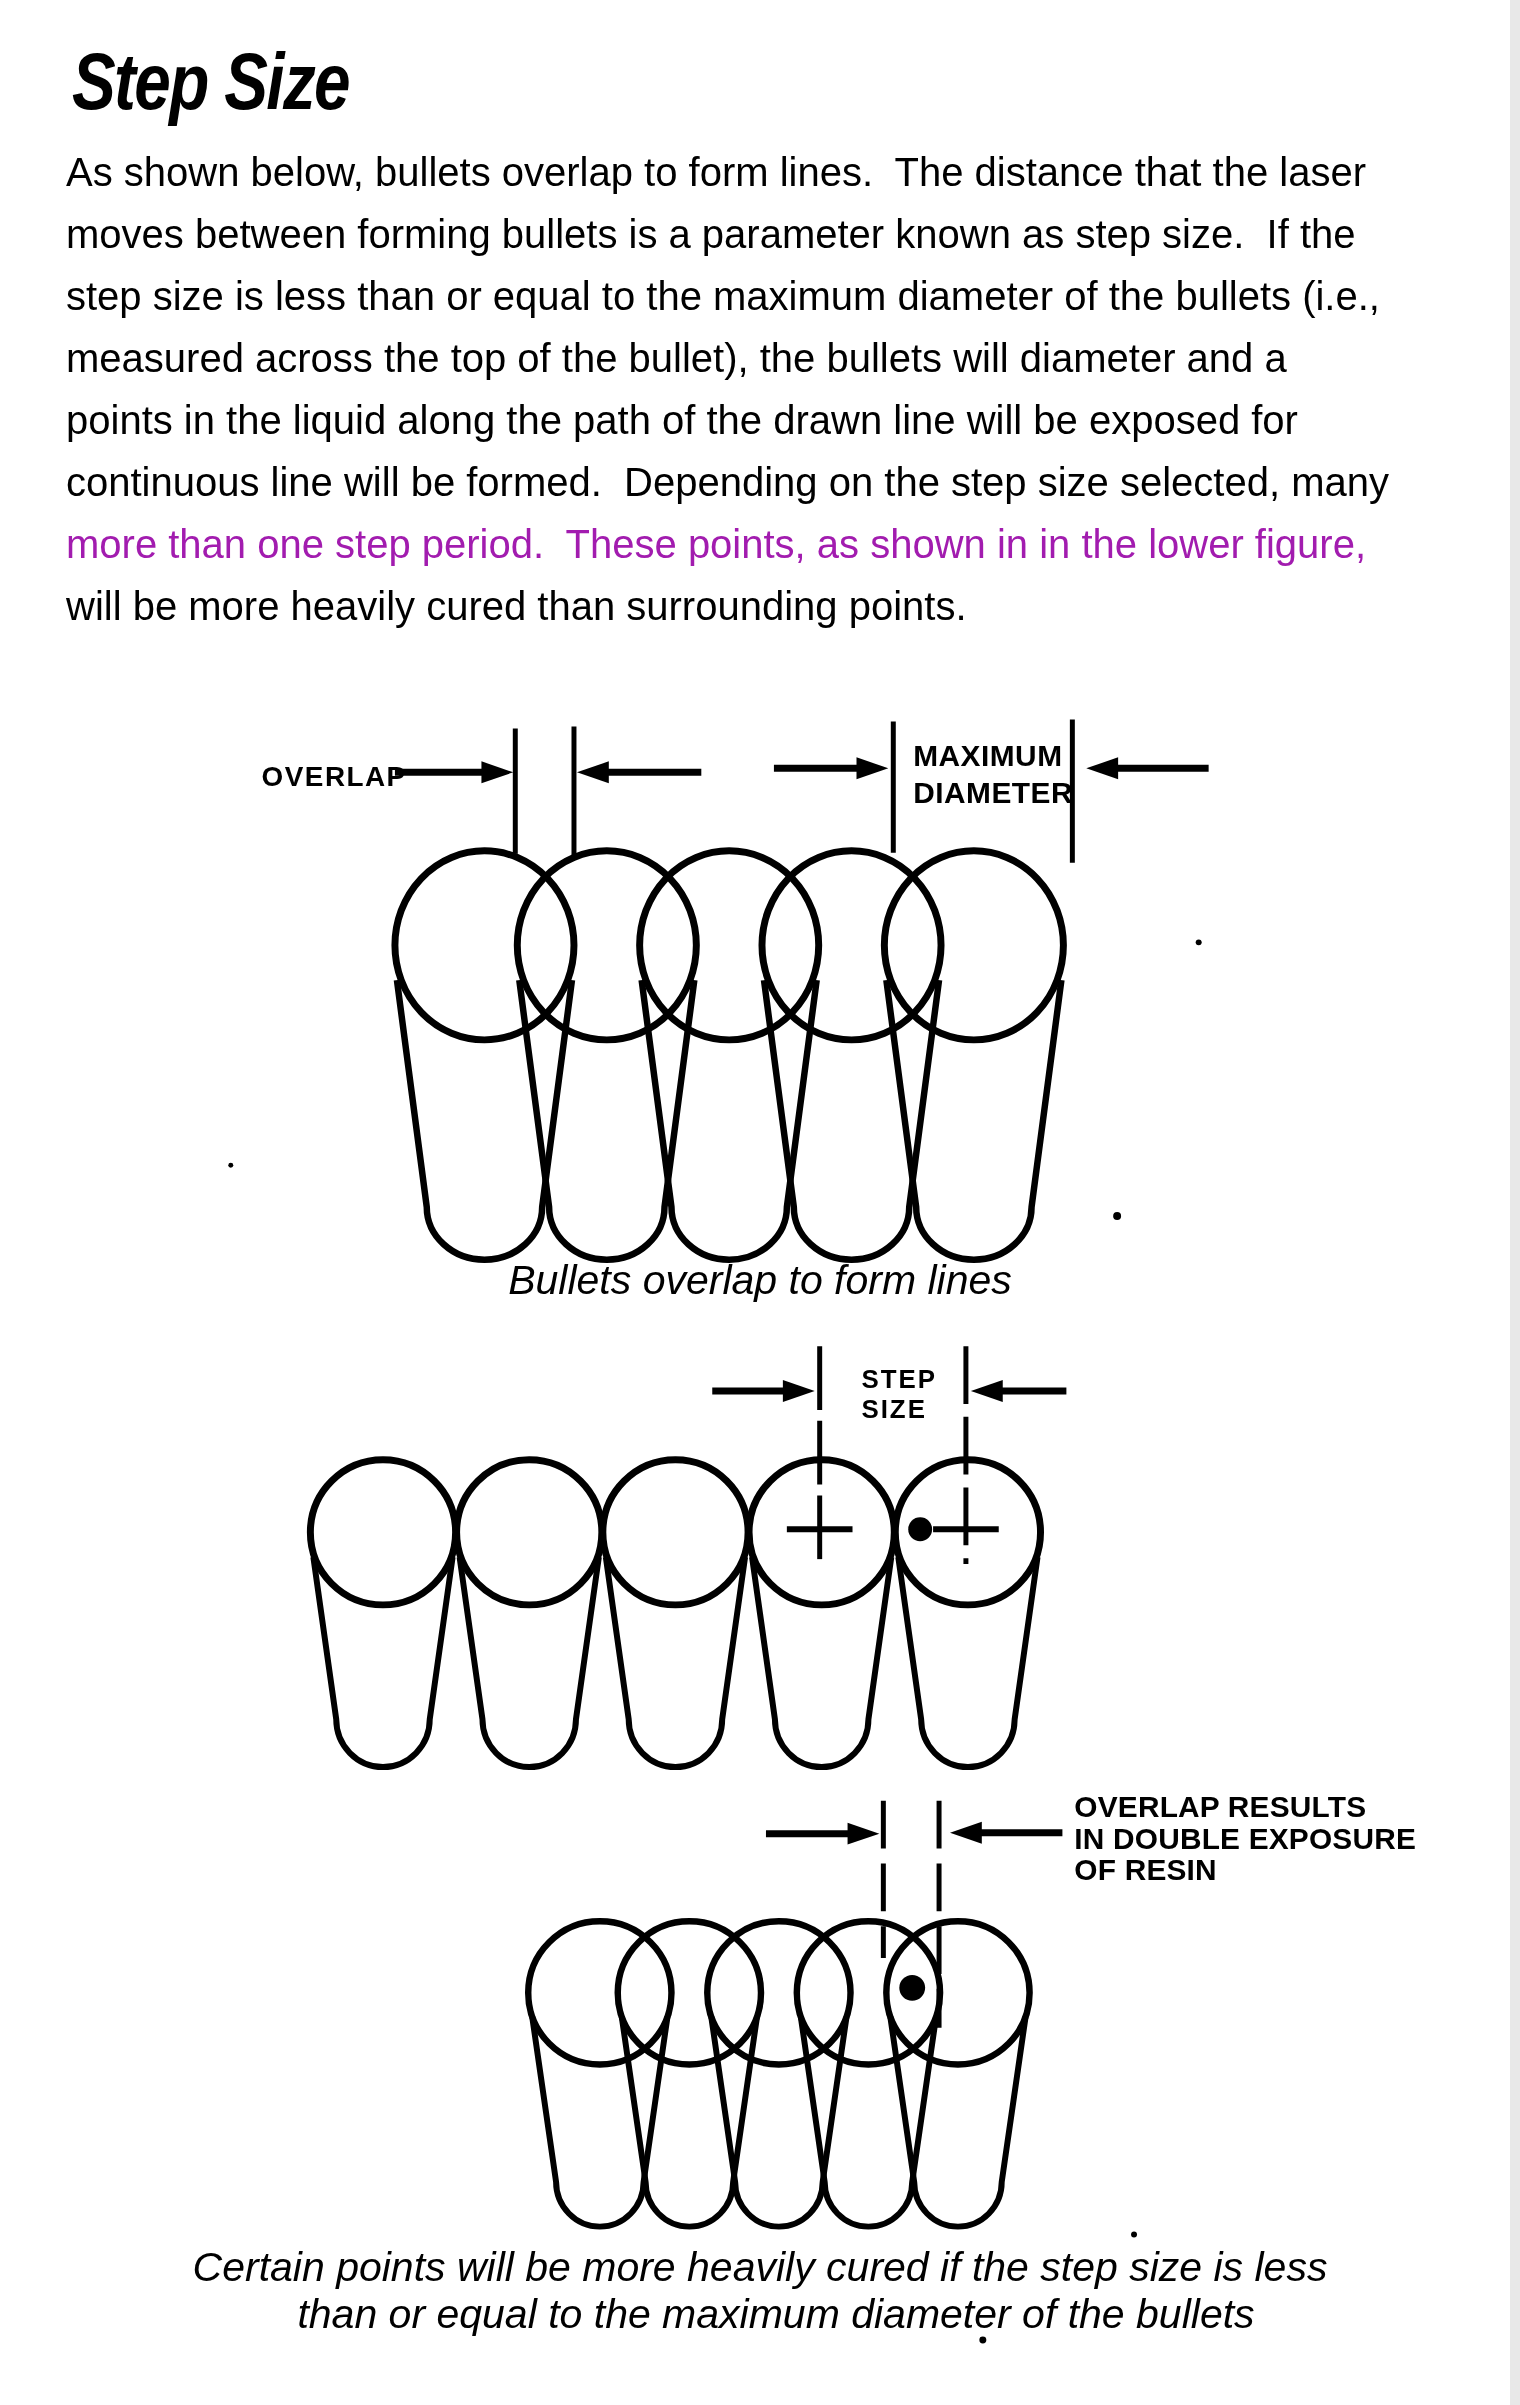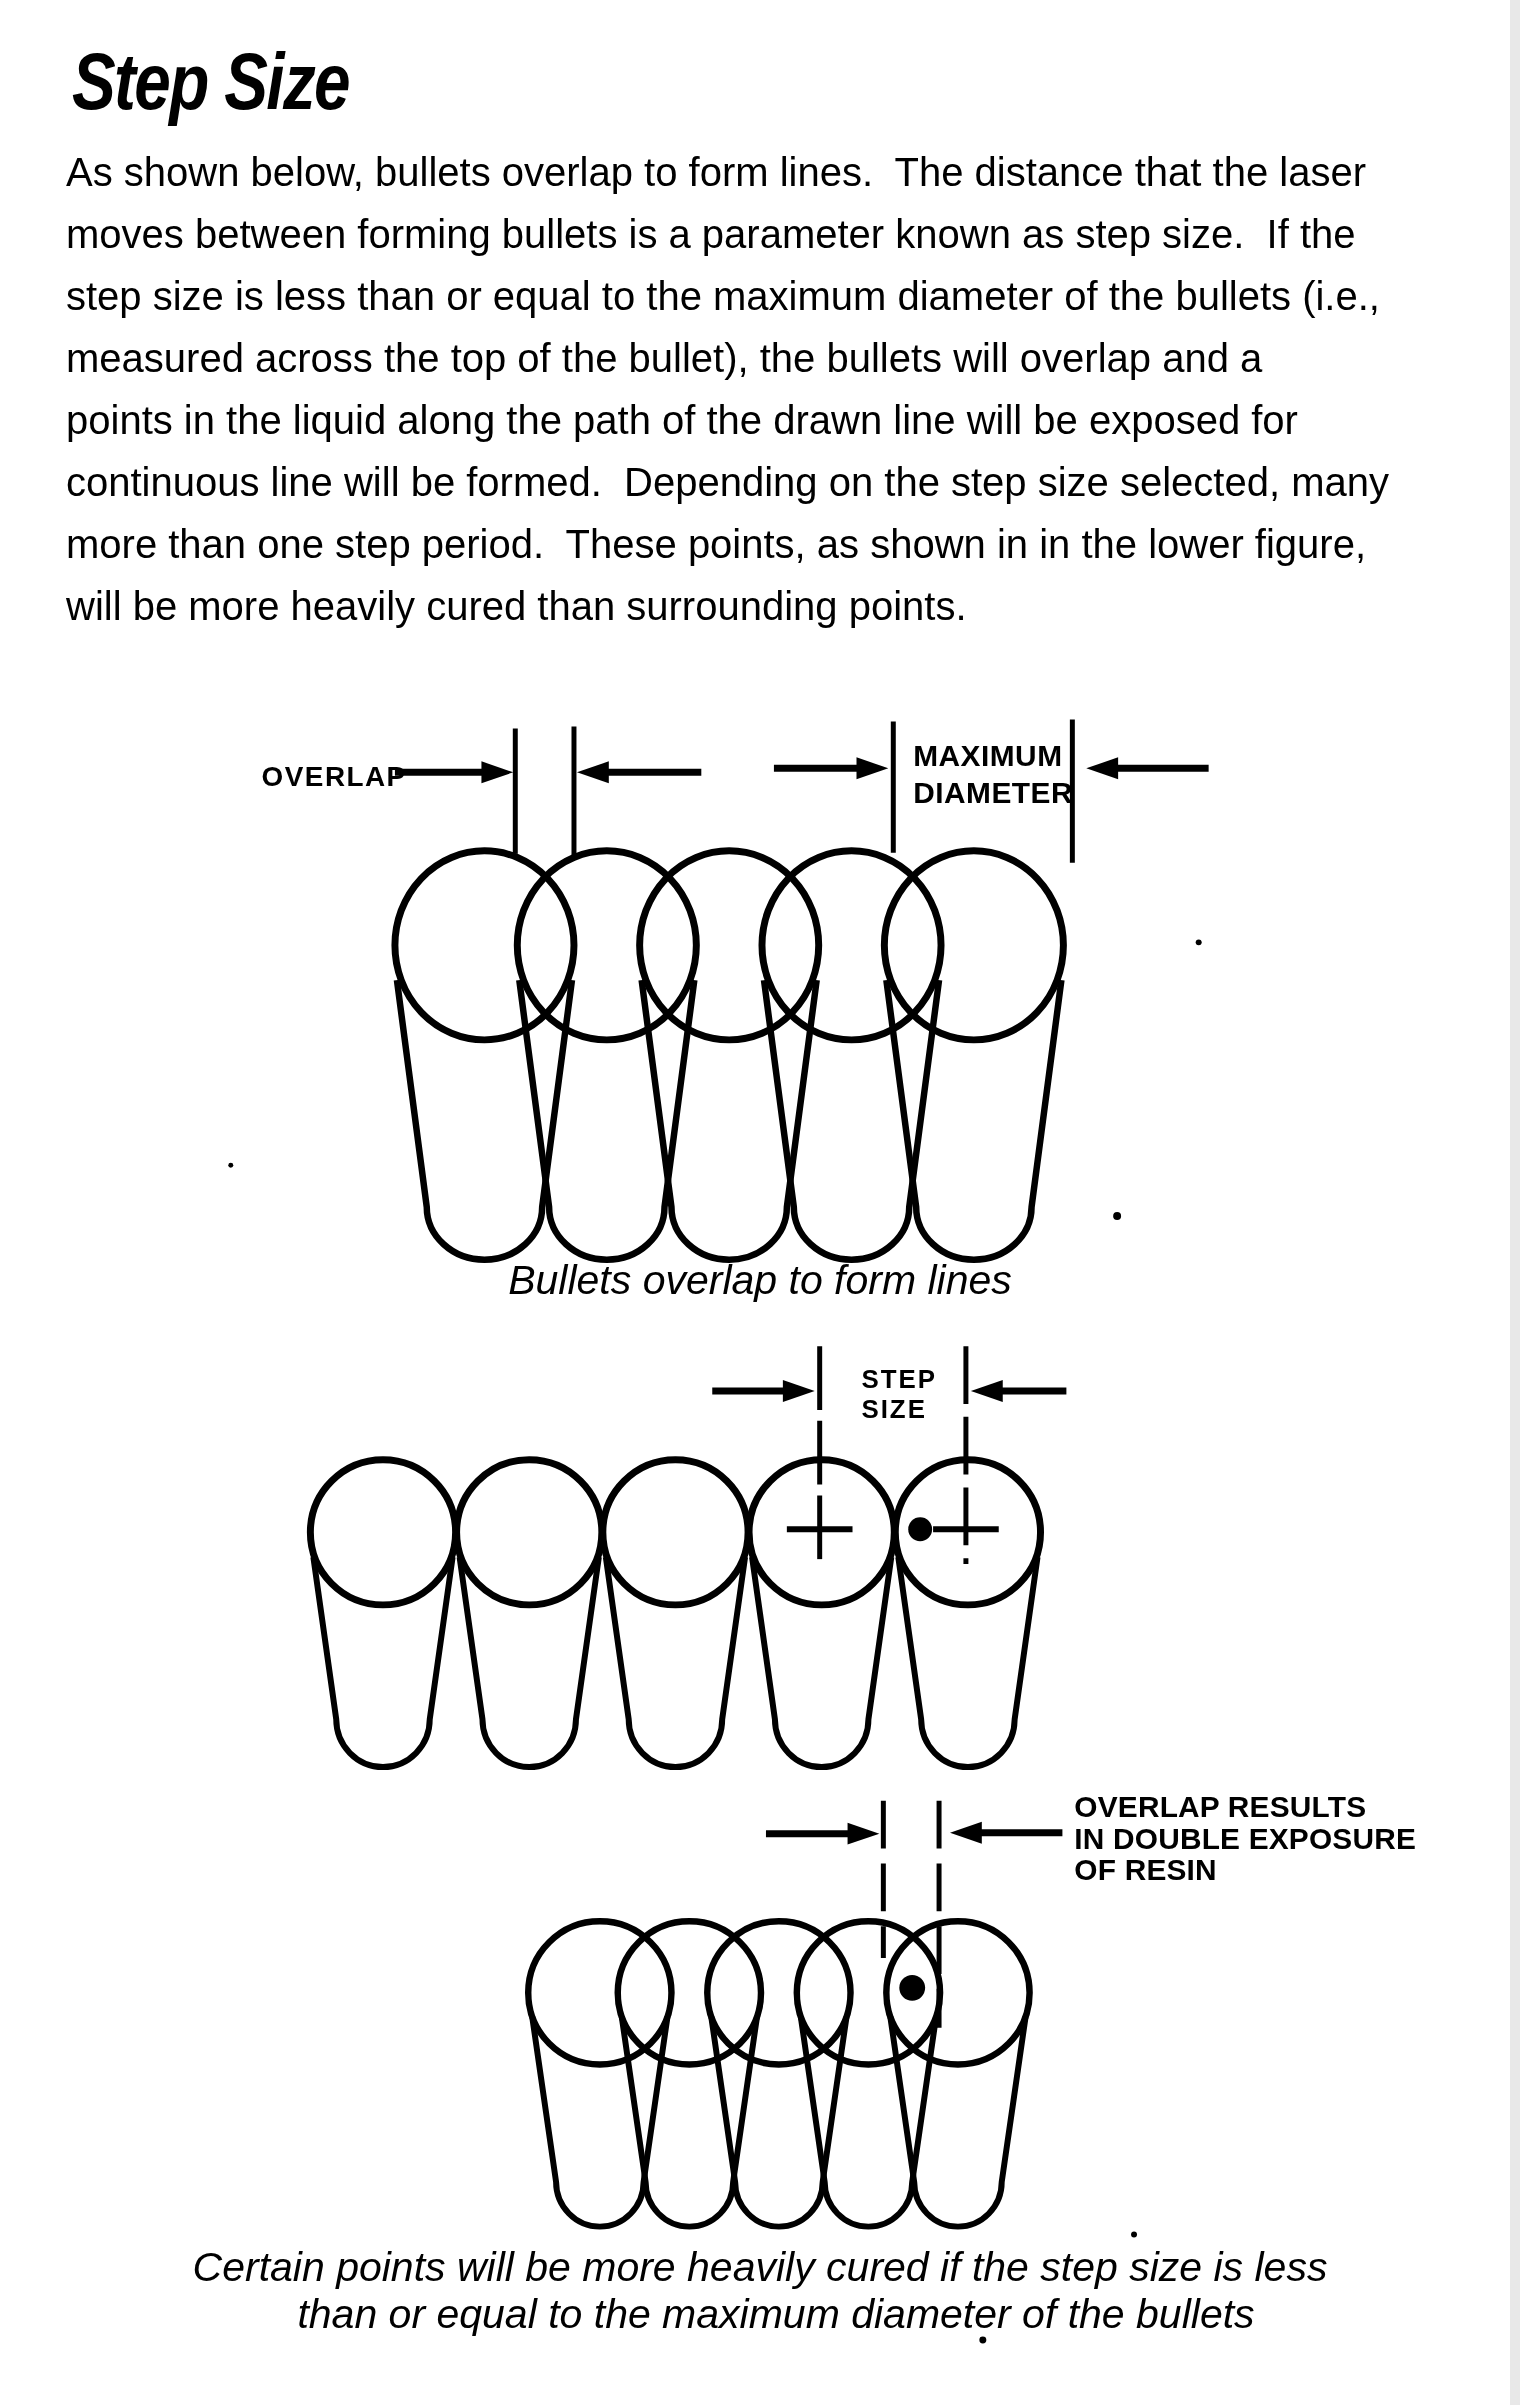--- a/index.html
+++ b/index.html
@@ -28,21 +28,21 @@
   #paragraph {
     position: absolute;
     left: 66px;
     top: 141px;
     width: 1413px;
     font-size: 40px;
     line-height: 62px;
     letter-spacing: 0px;
   }
   .body-line { white-space: pre; }
-  .body-line.faded { color: #000000; }
+  .body-line.faded { color: #a21caf; }
   .caption {
     position: absolute;
     left: 0;
     width: 1520px;
     text-align: center;
     font-style: italic;
     font-size: 41px;
     line-height: 47px;
   }
   #caption1 { top: 1257px; }
@@ -67,21 +67,21 @@
 <body>
 
 <div id="page">
 
   <h1 id="title">Step Size</h1>
 
   <div id="paragraph">
     <div class="body-line">As shown below, bullets overlap to form lines.  The distance that the laser</div>
     <div class="body-line">moves between forming bullets is a parameter known as step size.  If the</div>
     <div class="body-line">step size is less than or equal to the maximum diameter of the bullets (i.e.,</div>
-    <div class="body-line">measured across the top of the bullet), the bullets will overlap and a</div>
+    <div class="body-line">measured across the top of the bullet), the bullets will diameter and a</div>
     <div class="body-line">points in the liquid along the path of the drawn line will be exposed for</div>
     <div class="body-line">continuous line will be formed.  Depending on the step size selected, many</div>
     <div class="body-line faded">more than one step period.  These points, as shown in in the lower figure,</div>
     <div class="body-line">will be more heavily cured than surrounding points.</div>
   </div>
 
   <svg id="diagram" viewBox="0 0 1528 2418">
 
     <g stroke="#000" fill="none">
 

